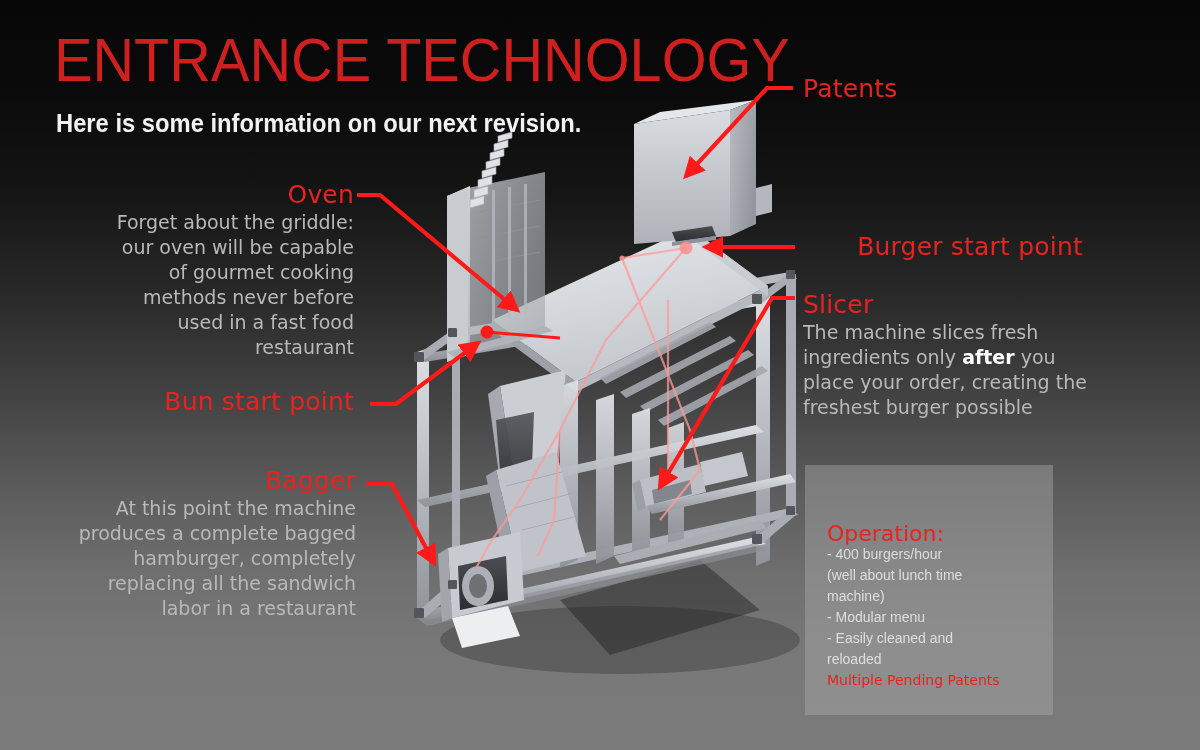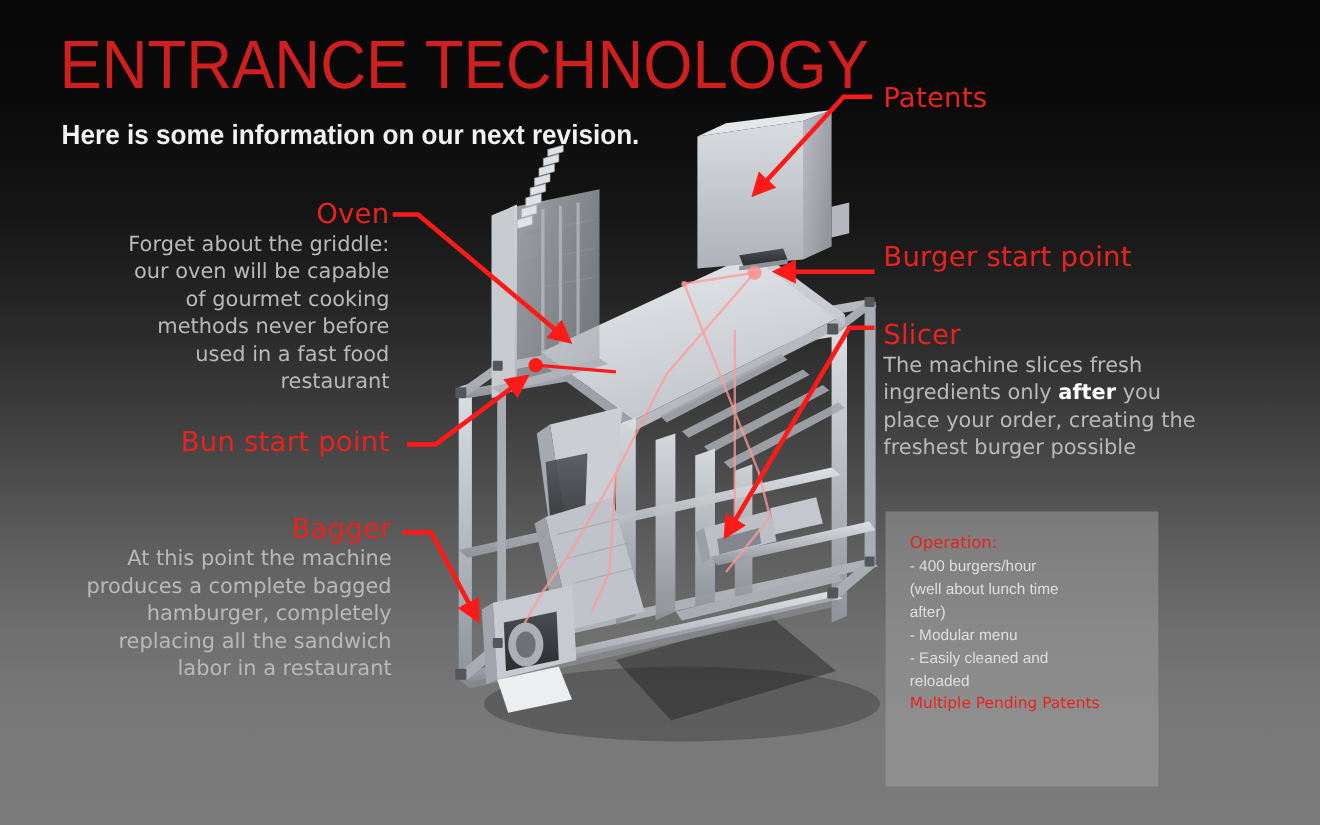--- a/index.html
+++ b/index.html
@@ -69,21 +69,21 @@
     font-size: 19px;
     line-height: 25px;
     color: #b9b9b9;
     font-weight: 400;
   }
   .callout .body b { color: #ffffff; font-weight: 700; }
   .callout.right { text-align: left; }
   .callout.left  { text-align: right; }
 
   #c-stamper { left: 803px; top: 74px;  width: 280px; }
-  #c-burger  { left: 803px; top: 219px; width: 280px; }
+  #c-burger  { left: 803px; top: 232px; width: 280px; text-align: right; }
   #c-slicer  { left: 803px; top: 290px; width: 290px; }
   #c-oven    { left: 100px; top: 180px; width: 254px; }
   #c-bun     { left: 100px; top: 387px; width: 254px; }
   #c-bagger  { left: 72px;  top: 466px; width: 284px; }
 
   
   #op-panel {
     position: absolute;
     left: 805px;
     top: 465px;
@@ -92,23 +92,24 @@
     background: rgba(168,168,168,0.45);
   }
   #op-inner {
     position: absolute;
     left: 22px;
     top: 18px;
     width: 215px;
   }
   #op-inner .op-title {
     font-family: "DejaVu Sans", sans-serif;
-    font-size: 15px;
+    font-size: 22px;
     line-height: 21px;
     color: #e8231f;
+    margin-top: 40px;
   }
   #op-inner .op-line {
     font-family: Liberation Sans, sans-serif;
     font-size: 14px;
     line-height: 21px;
     color: #dedede;
   }
   #op-inner .op-foot {
     font-family: "DejaVu Sans", sans-serif;
     font-size: 14px;
@@ -369,21 +370,21 @@
     <div class="head">Bagger</div>
     <div class="body">At this point the machine produces a complete bagged hamburger, completely replacing all the sandwich labor in a restaurant</div>
   </div>
 
   <div id="op-panel">
     <div id="op-inner">
       <div class="op-title">Operation:</div>
       <div>
           <div class="op-line">- 400 burgers/hour</div>
           <div class="op-line">(well about lunch time</div>
-          <div class="op-line">after)</div>
+          <div class="op-line">machine)</div>
           <div class="op-line">- Modular menu</div>
           <div class="op-line">- Easily cleaned and</div>
           <div class="op-line">reloaded</div>
         </div>
       <div class="op-foot">Multiple Pending Patents</div>
     </div>
   </div>
 
 </div>
 

